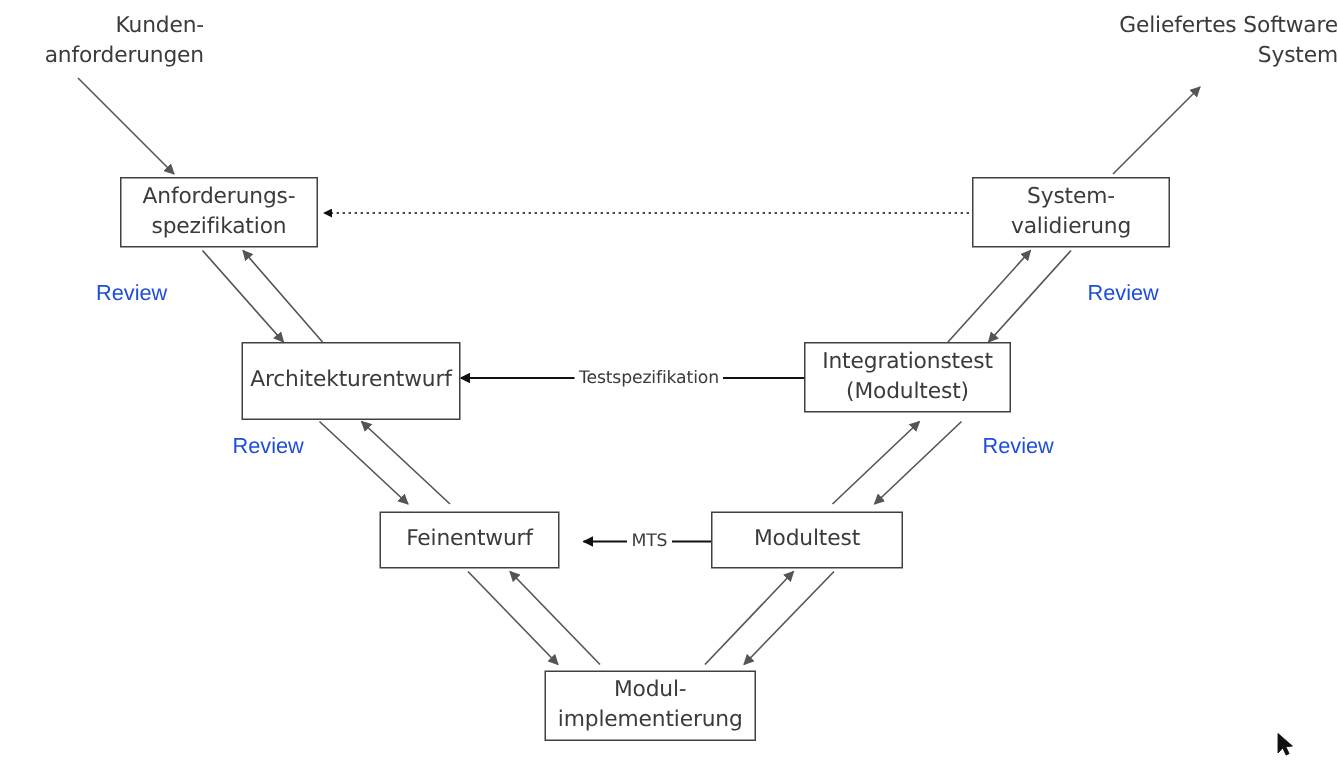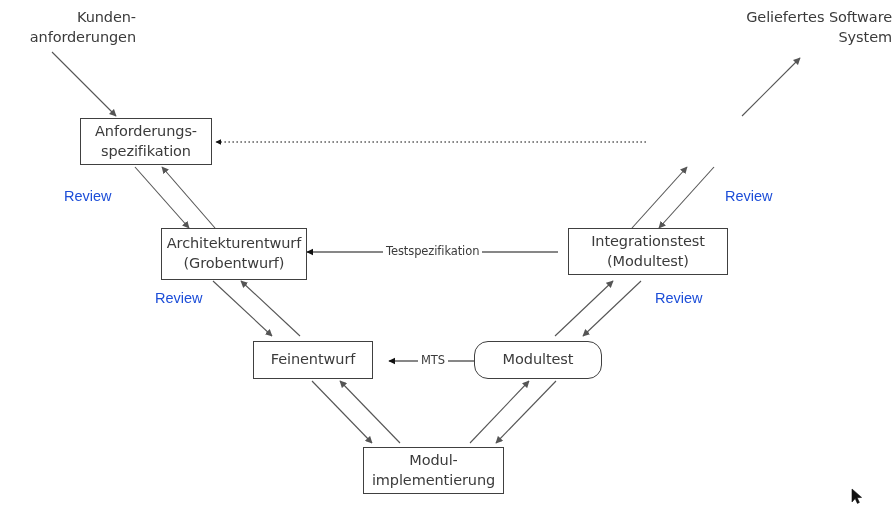--- a/index.html
+++ b/index.html
@@ -152,42 +152,47 @@
     <span>System</span>
   </div>
 
   <div class="box" style="left:80px; top:118px; width:132px; height:47px;">
     <div>
       <span>Anforderungs-</span>
       <span>spezifikation</span>
     </div>
   </div>
 
+  <div class="box" style="left:648px; top:118px; width:132px; height:47px;">
+    <div>
+      <span>System-</span>
+      <span>validierung</span>
+    </div>
+  </div>
 
   <div class="box" style="left:161px; top:228px; width:146px; height:52px;">
     <div>
       <span>Architekturentwurf</span>
-      <span>(Grobentwurf)</span>
-    </div>
-  </div>
-
-  <div class="box" style="left:568px; top:228px; width:160px; height:47px;">
+    </div>
+  </div>
+
+  <div class="box" style="left:536px; top:228px; width:138px; height:47px;">
     <div>
       <span>Integrationstest</span>
       <span>(Modultest)</span>
     </div>
   </div>
 
   <div class="box" style="left:253px; top:341px; width:120px; height:38px;">
     <div>
       <span>Feinentwurf</span>
     </div>
   </div>
 
-  <div class="box" style="left:474px; top:341px; width:128px; height:38px;border-radius:14px;">
+  <div class="box" style="left:474px; top:341px; width:128px; height:38px;">
     <div>
       <span>Modultest</span>
     </div>
   </div>
 
   <div class="box" style="left:363px; top:447px; width:141px; height:47px;">
     <div>
       <span>Modul-</span>
       <span>implementierung</span>
     </div>

